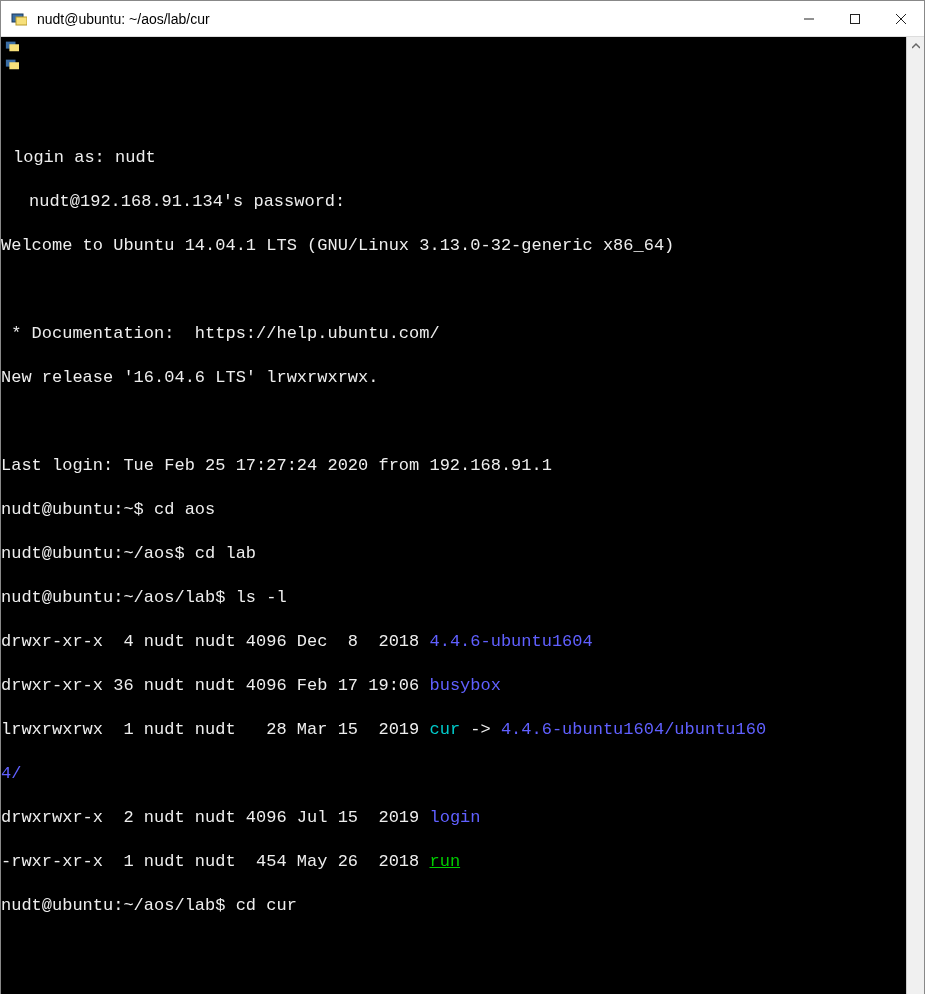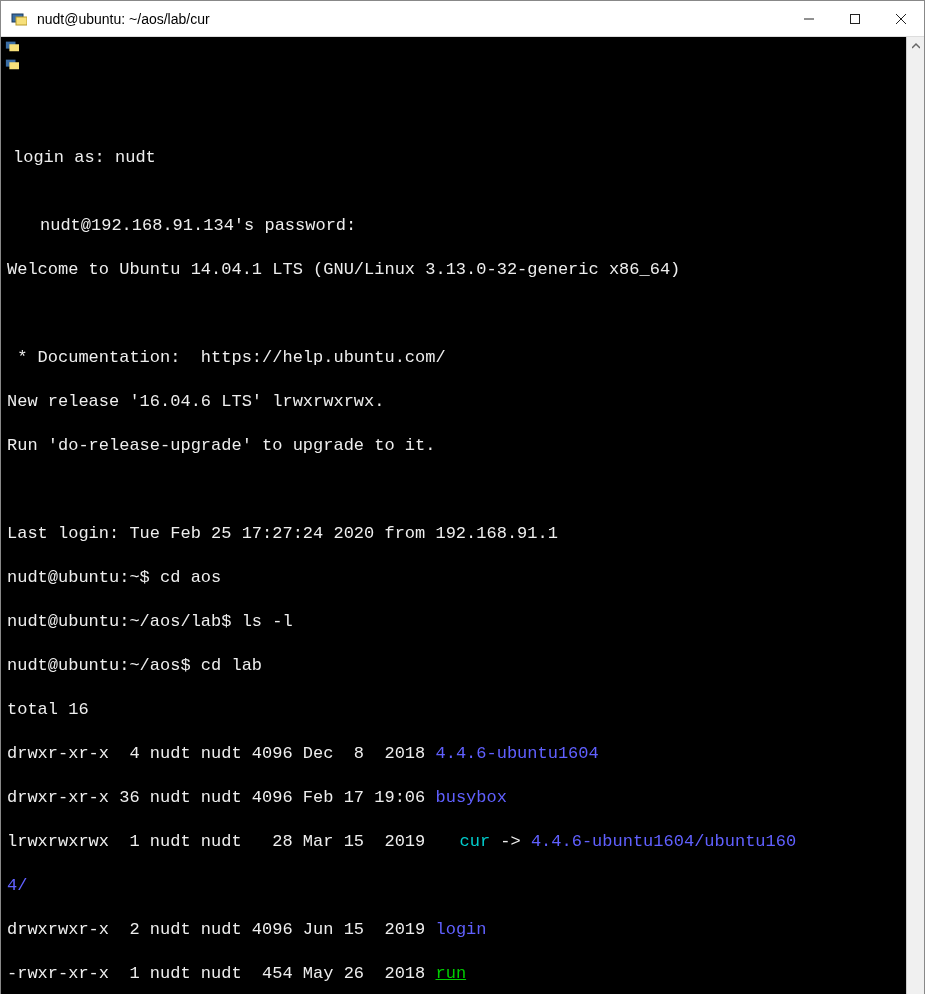--- a/index.html
+++ b/index.html
@@ -67,33 +67,33 @@
     width: 18px; height: 18px;
     display:flex;align-items:center;justify-content:center;
     color:#555;
     font-size:10px;
     line-height:1;
   }
   .scroll-track { position:absolute; top:18px; bottom:18px; left:0; right:0; background:#f0f0f0; }
   .white { color: #eeeeee; }
   .blue { color: #6060ff; text-align: right; }
   .green { color: #00cc00; text-decoration: underline; }
-  .cyan { color: #00cccc; margin-left: 24px; }
+  .cyan { color: #00cccc; }
   .putty-icons {
     position: absolute;
     left: 2px;
     top: 0;
     display:flex;
     flex-direction:column;
     gap:0;
   }
   .putty-icons .mini { width:18px;height:18px;display:flex;align-items:center;justify-content:center;}
   .content-area { position: relative; flex:1; display:flex; }
   .term-inner { flex: 1 1 auto; position:relative; padding-left:0; padding-right:18px; }
-  .line { display:block; padding-left: 6px;}
+  .line { display:block; padding-left: 0;}
 </style>
 </head>
 <body>
 
 <div class="window">
 
   <div class="titlebar">
     <div class="app-icon">
       <svg width="16" height="16" viewBox="0 0 16 16">
         <rect x="1" y="3" width="11" height="8" fill="#3b6ea5" stroke="#1d3a5c"></rect>
@@ -132,37 +132,35 @@
         <div class="mini">
           <svg width="14" height="14" viewBox="0 0 16 16">
               <rect x="1" y="3" width="11" height="8" fill="#3b6ea5"></rect>
               <rect x="5" y="6" width="11" height="8" fill="#f7e07a"></rect>
             </svg>
         </div>
       </div>
 
       <div class="term-lines">
 <span class="line" style="padding-left:12px;"><span class="white">login as: nudt</span></span>
-<span class="line" style="padding-left:39px;margin-top:24px;"><span class="white">nudt@192.168.91.134's password:</span></span>
+<span class="line" style="padding-left:28px;"><span class="white">nudt@192.168.91.134's password:</span></span>
 <span class="line"><span class="white">Welcome to Ubuntu 14.04.1 LTS (GNU/Linux 3.13.0-32-generic x86_64)</span></span>
 <span class="line"> </span>
 <span class="line"><span class="white"> * Documentation:  https://help.ubuntu.com/</span></span>
 <span class="line"><span class="white">New release '16.04.6 LTS' lrwxrwxrwx.</span></span>
-<span class="line"><span class="white">Run 'do-release-upgrade' to upgrade to it.</span></span>
 <span class="line"> </span>
 <span class="line"><span class="white">Last login: Tue Feb 25 17:27:24 2020 from 192.168.91.1</span></span>
 <span class="line"><span class="white">nudt@ubuntu:~$ </span><span class="white">cd aos</span></span>
+<span class="line"><span class="white">nudt@ubuntu:~/aos$ </span><span class="white">cd lab</span></span>
 <span class="line"><span class="white">nudt@ubuntu:~/aos/lab$ </span><span class="white">ls -l</span></span>
-<span class="line"><span class="white">nudt@ubuntu:~/aos$ </span><span class="white">cd lab</span></span>
-<span class="line"><span class="white">total 16</span></span>
 <span class="line"><span class="white">drwxr-xr-x  4 nudt nudt 4096 Dec  8  2018 </span><span class="blue">4.4.6-ubuntu1604</span></span>
 <span class="line"><span class="white">drwxr-xr-x 36 nudt nudt 4096 Feb 17 19:06 </span><span class="blue">busybox</span></span>
 <span class="line"><span class="white">lrwxrwxrwx  1 nudt nudt   28 Mar 15  2019 </span><span class="cyan">cur</span><span class="white"> -&gt; </span><span class="blue">4.4.6-ubuntu1604/ubuntu160</span></span>
 <span class="line"><span class="blue">4/</span></span>
-<span class="line"><span class="white">drwxrwxr-x  2 nudt nudt 4096 Jun 15  2019 </span><span class="blue">login</span></span>
+<span class="line"><span class="white">drwxrwxr-x  2 nudt nudt 4096 Jul 15  2019 </span><span class="blue">login</span></span>
 <span class="line"><span class="white">-rwxr-xr-x  1 nudt nudt  454 May 26  2018 </span><span class="green">run</span></span>
 <span class="line"><span class="white">nudt@ubuntu:~/aos/lab$ </span><span class="white">cd cur</span></span>
 
 
 
       </div>
     </div>
 
     <div class="scrollbar">
       <div class="scroll-arrow up">

